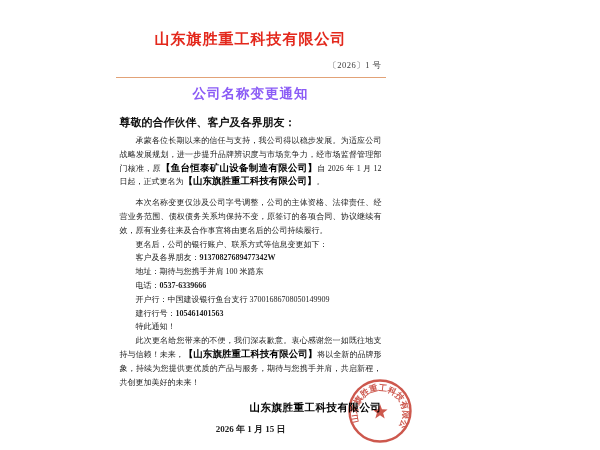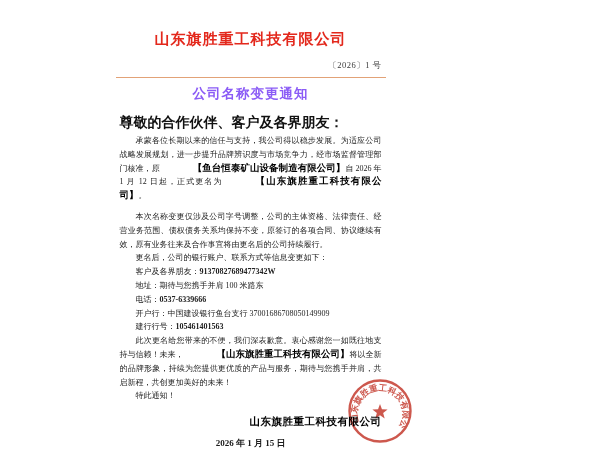--- a/index.html
+++ b/index.html
@@ -23,28 +23,28 @@
     border:none;border-top:1.6px solid #e2a277;
     margin:5px -4px 0 -4px;height:0;
   }
   .notice-title{
     margin:7px 0 0 0;text-align:center;
     font-family:"Liberation Sans","DejaVu Sans",sans-serif;
     font-size:13.5px;font-weight:bold;color:#8b5cf6;letter-spacing:1px;
   }
   .salutation{
     margin:13px 0 5px 0;
-    font-size:14px;font-weight:bold;line-height:13px;color:#111;
+    font-size:11px;font-weight:bold;line-height:13px;color:#111;
   }
   .para{
     margin:0;font-size:8px;line-height:13.8px;
     text-align:justify;text-indent:2em;color:#222;
   }
   .para.p1{margin-bottom:7px;}
-  .name-bold{font-weight:bold;font-size:9.5px;color:#000;padding-left:33px;}
+  .name-bold{font-weight:bold;font-size:9.5px;color:#000;}
   .num-bold{font-weight:bold;}
   .sig-company{
     margin-top:12px;text-align:right;
     font-size:10.5px;font-weight:bold;color:#000;letter-spacing:.5px;
   }
   .sig-date{
     margin-top:8px;text-align:center;padding-right:0px;
     font-size:9px;font-weight:bold;color:#1c1c1c;
   }
   .seal{
@@ -78,23 +78,23 @@
     <p class="para"><span>客户及各界朋友：</span><span class="num-bold">91370827689477342W</span></p>
 
     <p class="para"><span>地址：</span><span>期待与您携手并肩 100 米路东</span></p>
 
     <p class="para"><span>电话：</span><span class="num-bold">0537-6339666</span></p>
 
     <p class="para"><span>开户行：</span><span>中国建设银行鱼台支行 37001686708050149909</span></p>
 
     <p class="para"><span>建行行号：</span><span class="num-bold">105461401563</span></p>
 
+    <p class="para">特此通知！</p>
+
     <p class="para"><span>此次更名给您带来的不便，我们深表歉意。衷心感谢您一如既往地支持与信赖！未来，</span><span class="name-bold">【山东旗胜重工科技有限公司】</span><span>将以全新的品牌形象，持续为您提供更优质的产品与服务，期待与您携手并肩，共启新程，共创更加美好的未来！</span></p>
-
-    <p class="para">特此通知！</p>
 
     <div class="sig-company">山东旗胜重工科技有限公司</div>
     <div class="sig-date">2026 年 1 月 15 日</div>
   </div>
 
   <svg class="seal" viewBox="0 0 66 66" xmlns="http://www.w3.org/2000/svg">
     <circle cx="33" cy="33" r="30.5" fill="none" stroke="#c43a2e" stroke-width="2.4"></circle>
     <polygon fill="#c43a2e" points="33,26 34.94,31.33 40.61,31.53 36.14,35.02 37.70,40.47 33,37.3 28.30,40.47 29.86,35.02 25.39,31.53 31.06,31.33"></polygon>
     <defs>
       <path id="sealArc" d="M 12.4,46 A 23,23 0 1,1 53.6,46" fill="none"></path>

